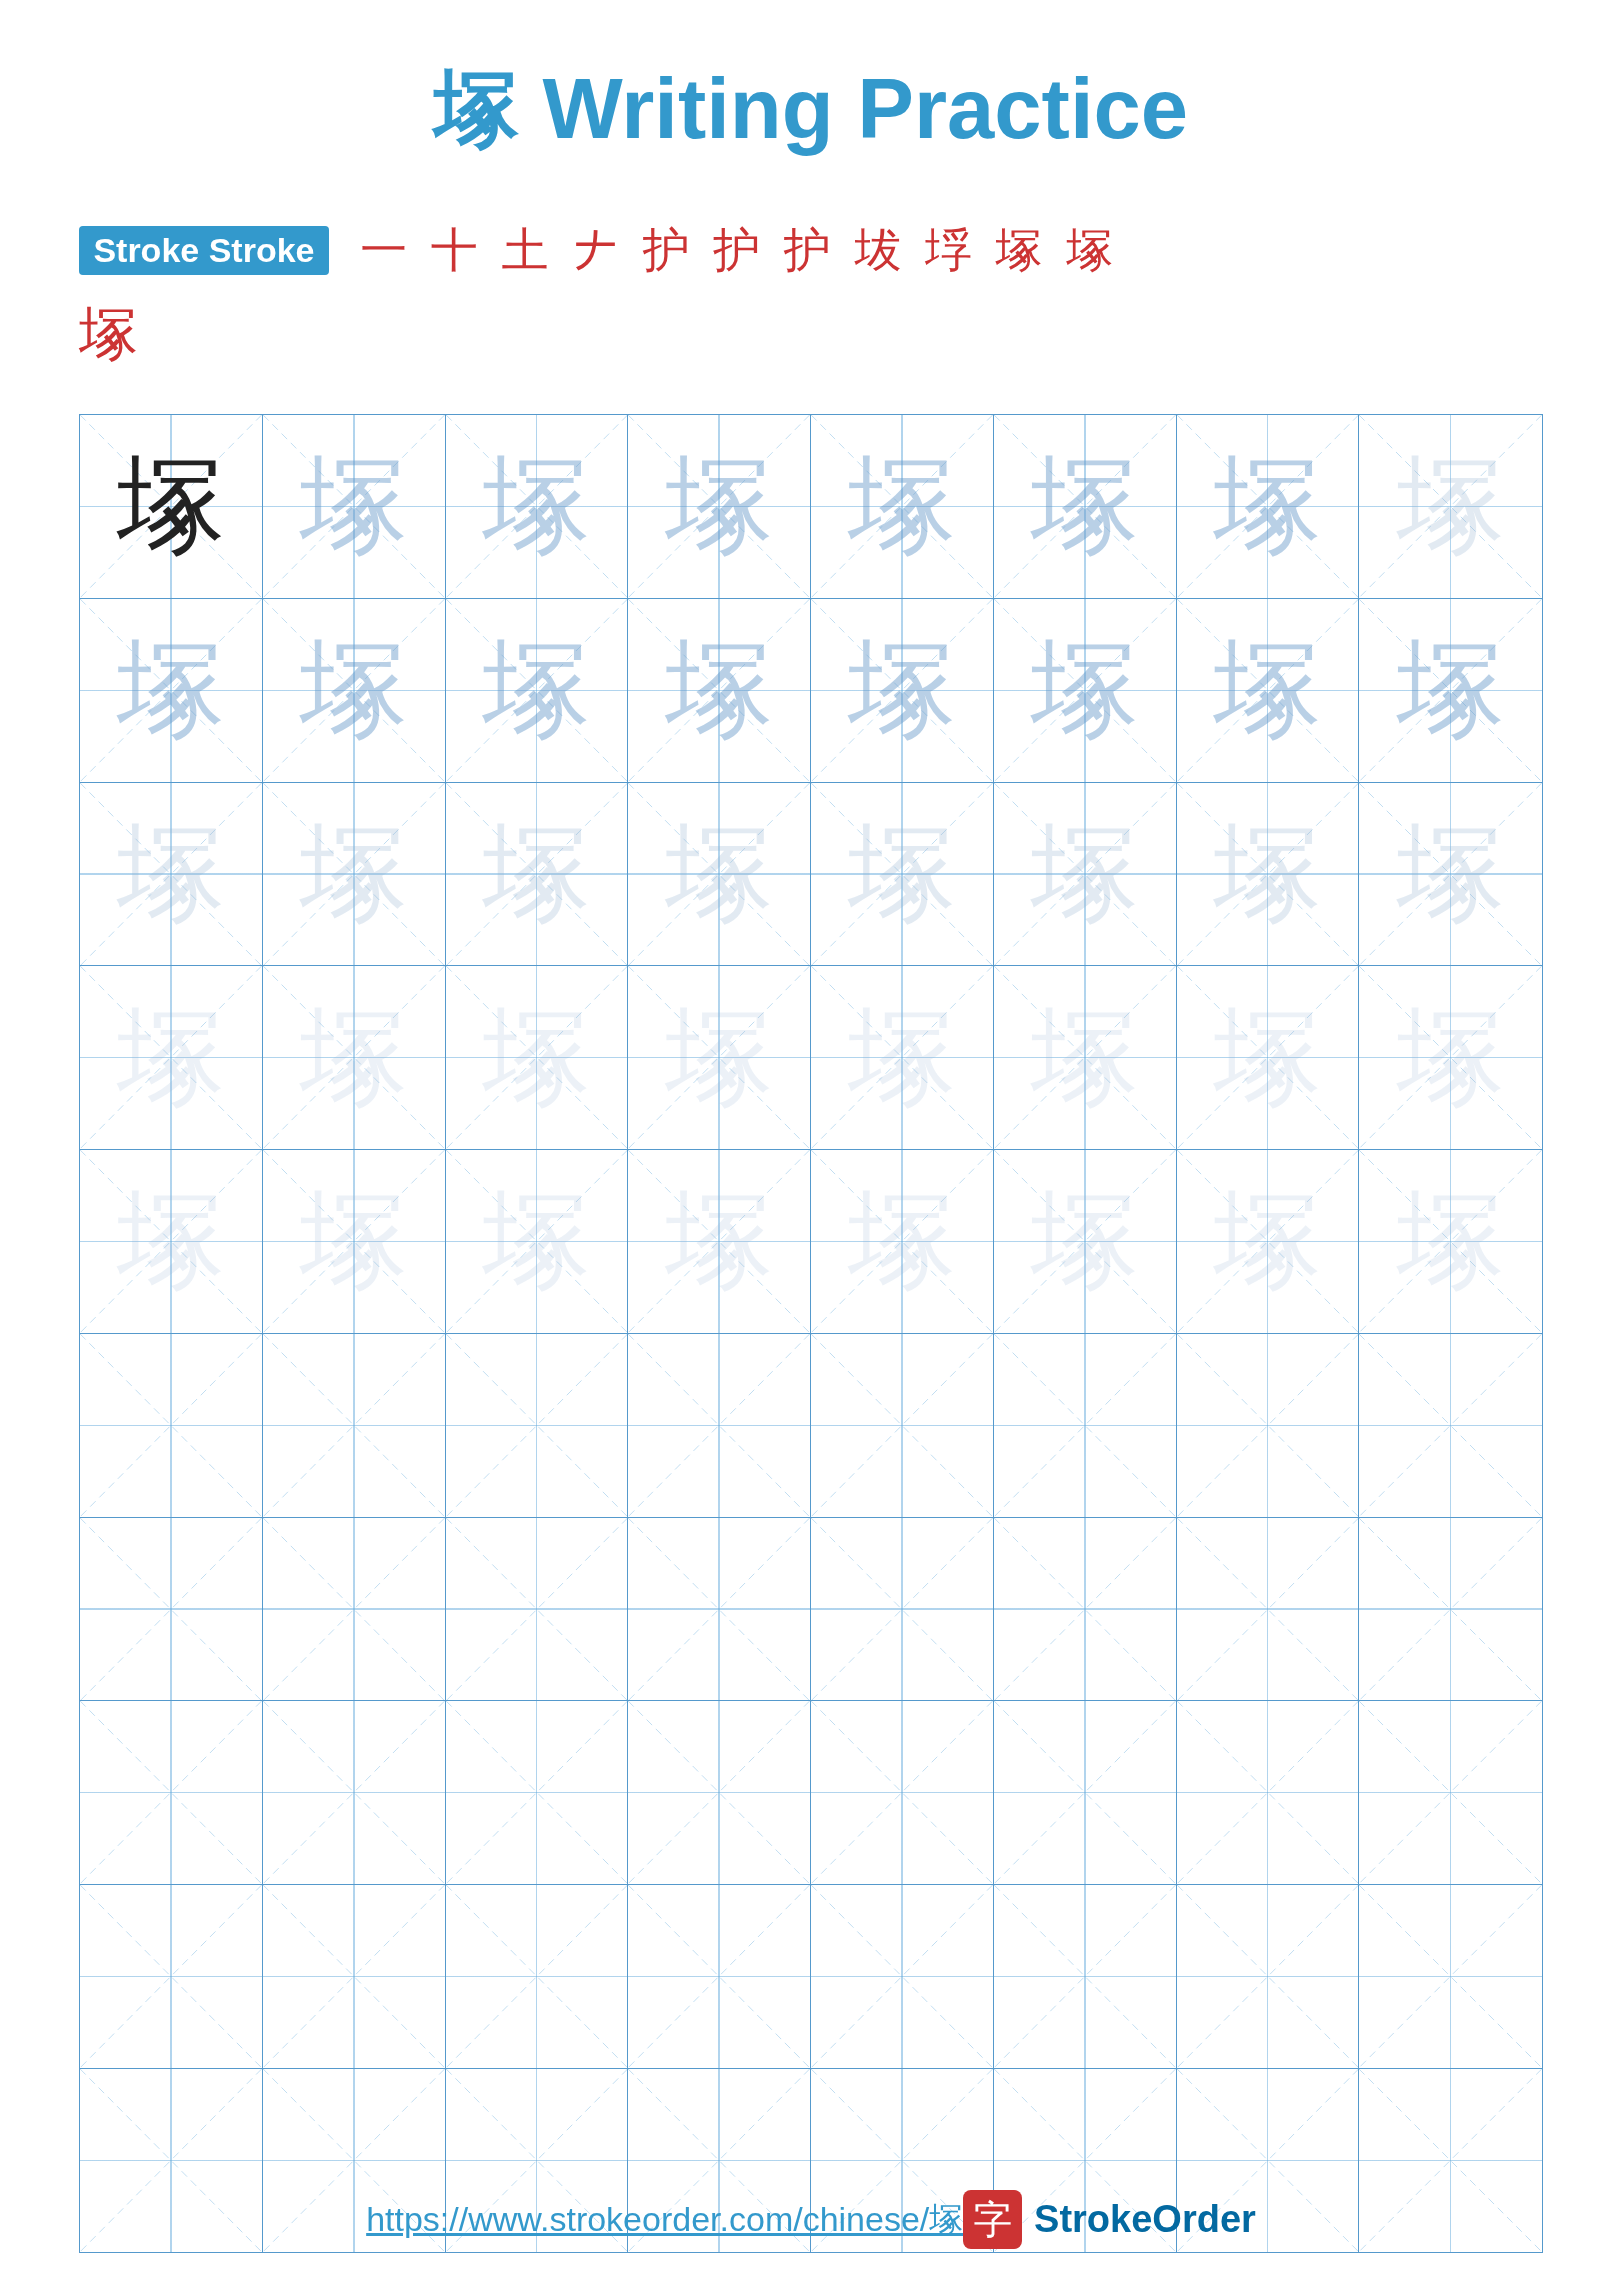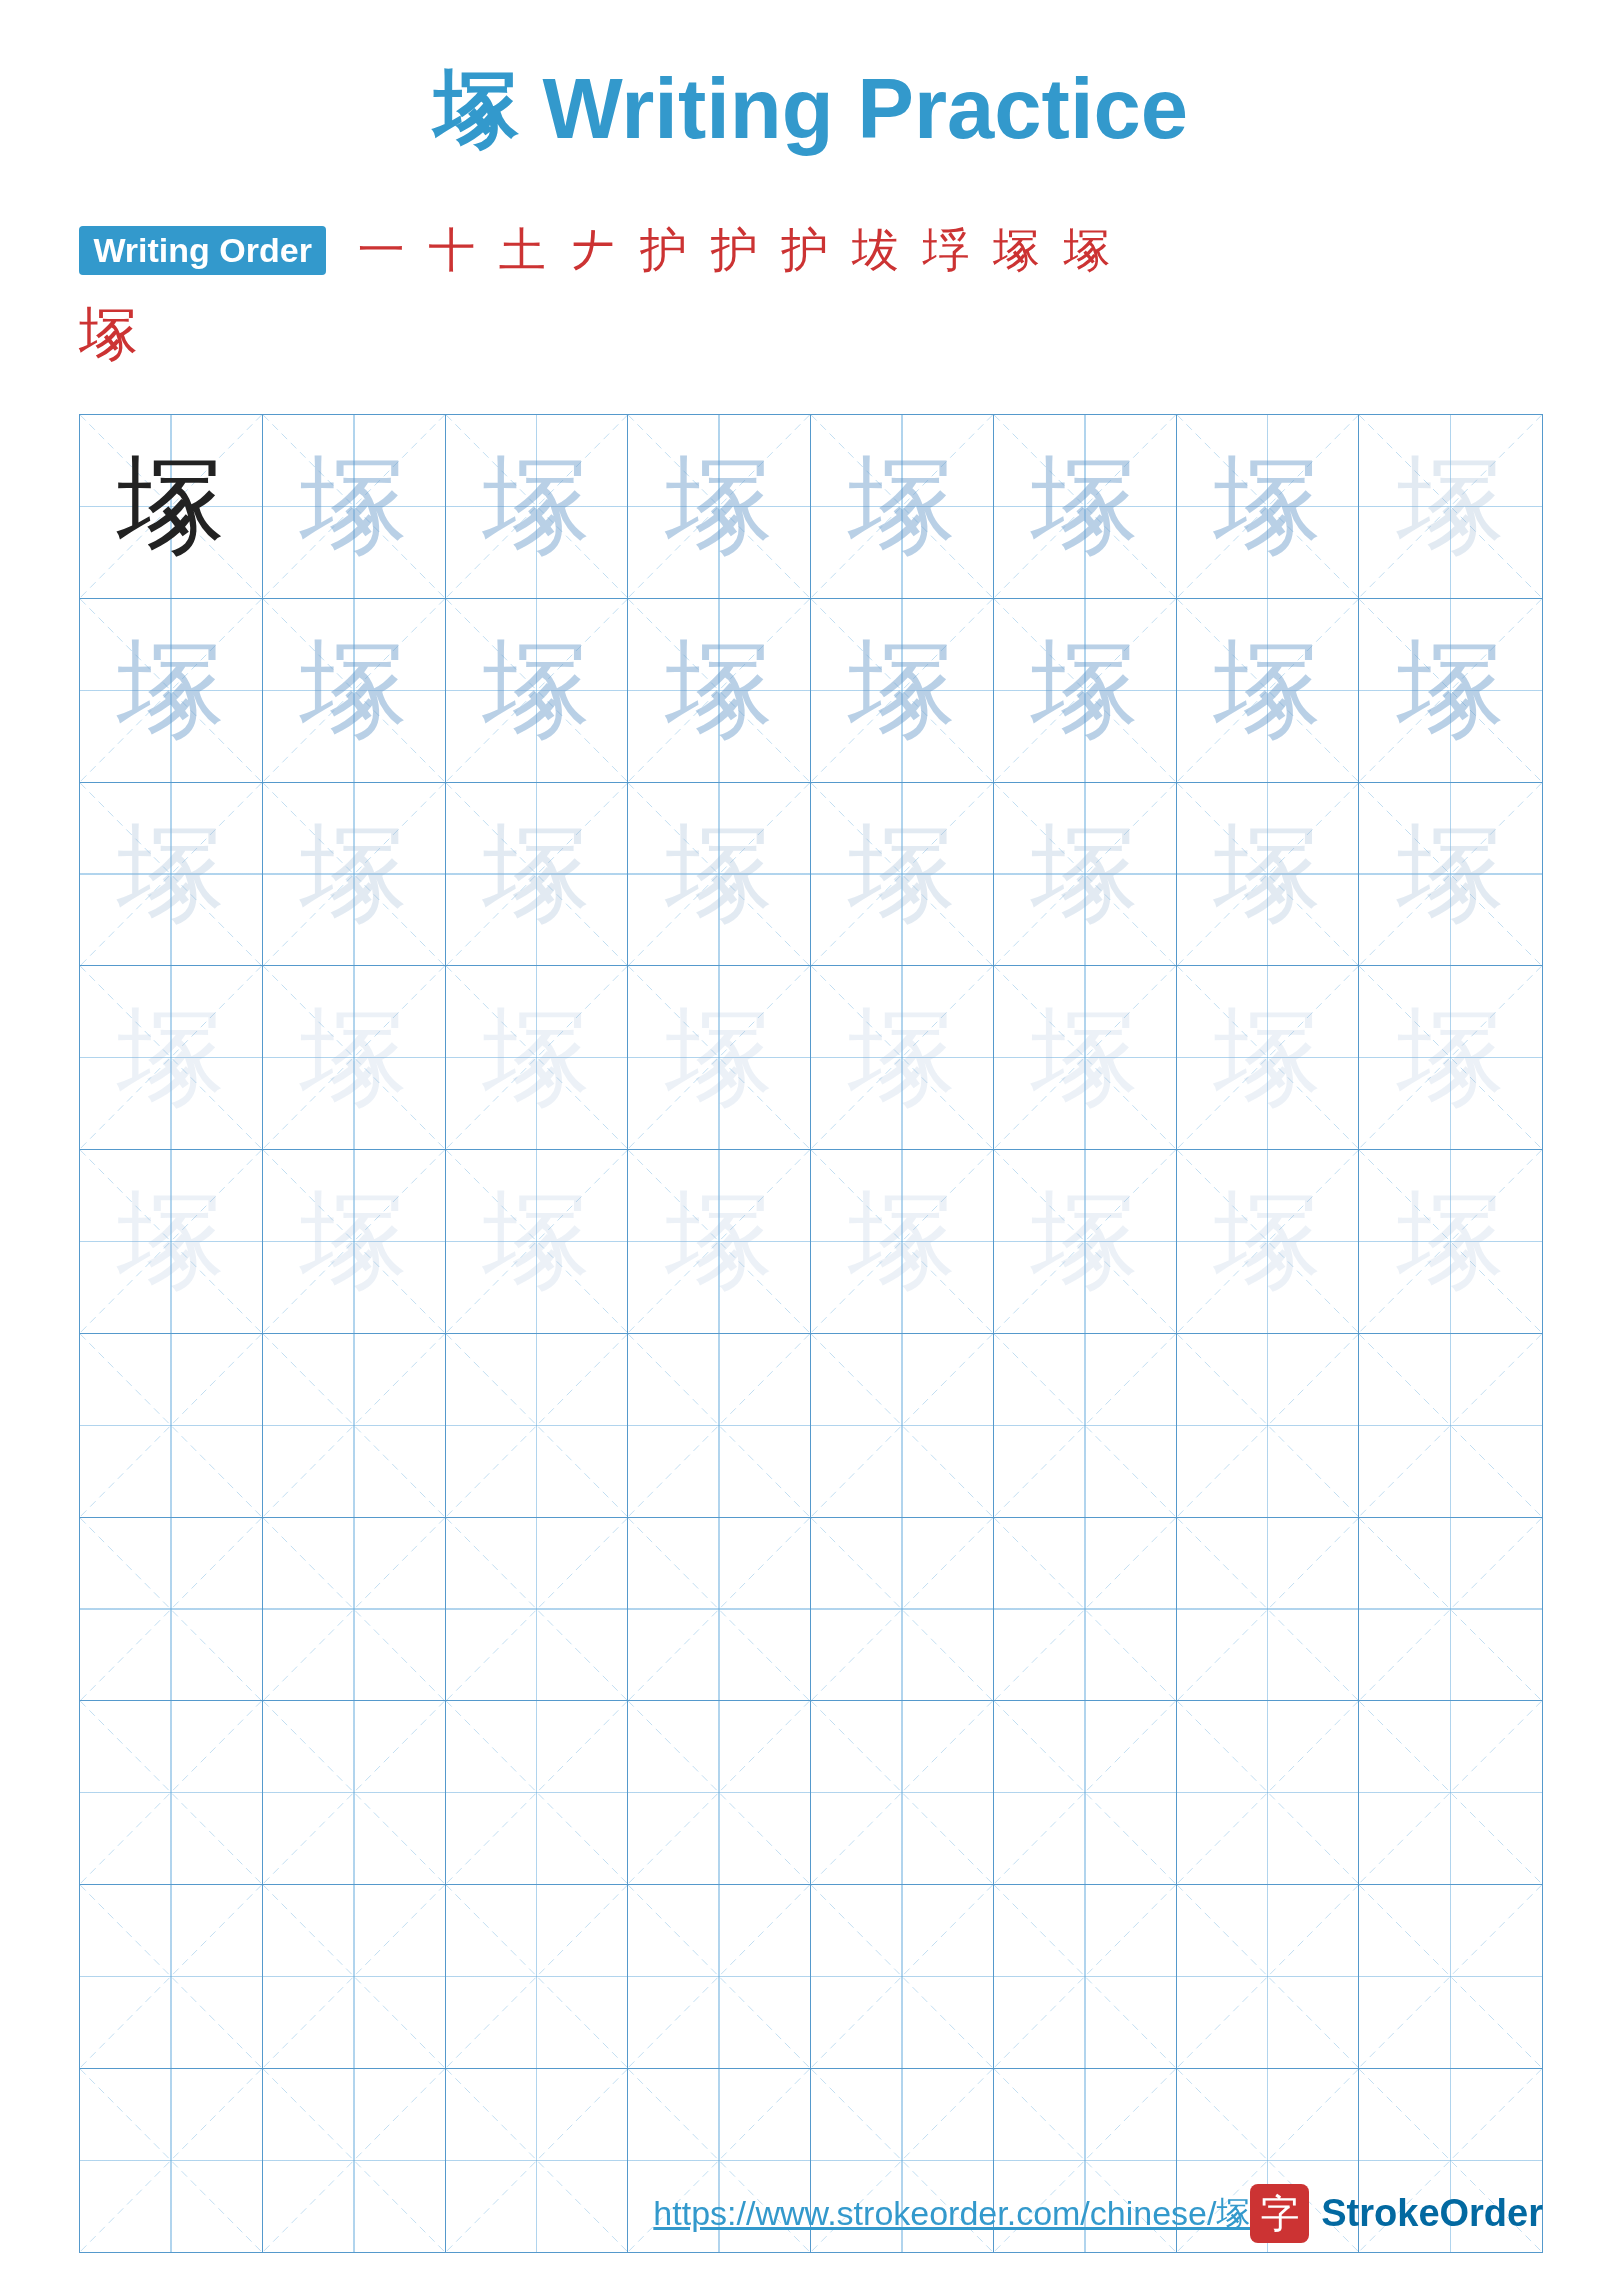--- a/index.html
+++ b/index.html
@@ -165,26 +165,26 @@
       color: rgba(150,180,210,0.28);
     }
 
     .cell-char.faint {
       color: rgba(150,180,210,0.18);
     }
 
     
     .footer {
       position: absolute;
-      bottom: 52px;
+      bottom: 46px;
       left: 79px;
       right: 79px;
       display: flex;
       align-items: center;
-      justify-content: flex-end;
+      justify-content: center;
     }
 
     .footer-url {
       font-size: 34px;
       color: #3399cc;
       font-family: Arial, sans-serif;
     }
 
     .footer-logo {
       display: flex;
@@ -232,21 +232,21 @@
 <div class="page">
 
   
   <div class="title">
     <span class="char">塚</span><span> Writing Practice</span>
   </div>
 
   
   <div class="stroke-order-section">
     <div class="stroke-order-row" style="width:100%; display:flex; align-items:center; flex-wrap:wrap;">
-      <div class="stroke-order-badge">Writing Order</div>
+      <div class="stroke-order-badge">Stroke Stroke</div>
       <span class="stroke-char">一</span>
       <span class="stroke-char">十</span>
       <span class="stroke-char">土</span>
       <span class="stroke-char" style="color:#cc3333;">𠂇</span>
       <span class="stroke-char" style="color:#cc3333;">护</span>
       <span class="stroke-char" style="color:#cc3333;">护</span>
       <span class="stroke-char" style="color:#cc3333;">护</span>
       <span class="stroke-char" style="color:#cc3333;">坺</span>
       <span class="stroke-char" style="color:#cc3333;">垺</span>
       <span class="stroke-char" style="color:#cc3333;">塚</span>

